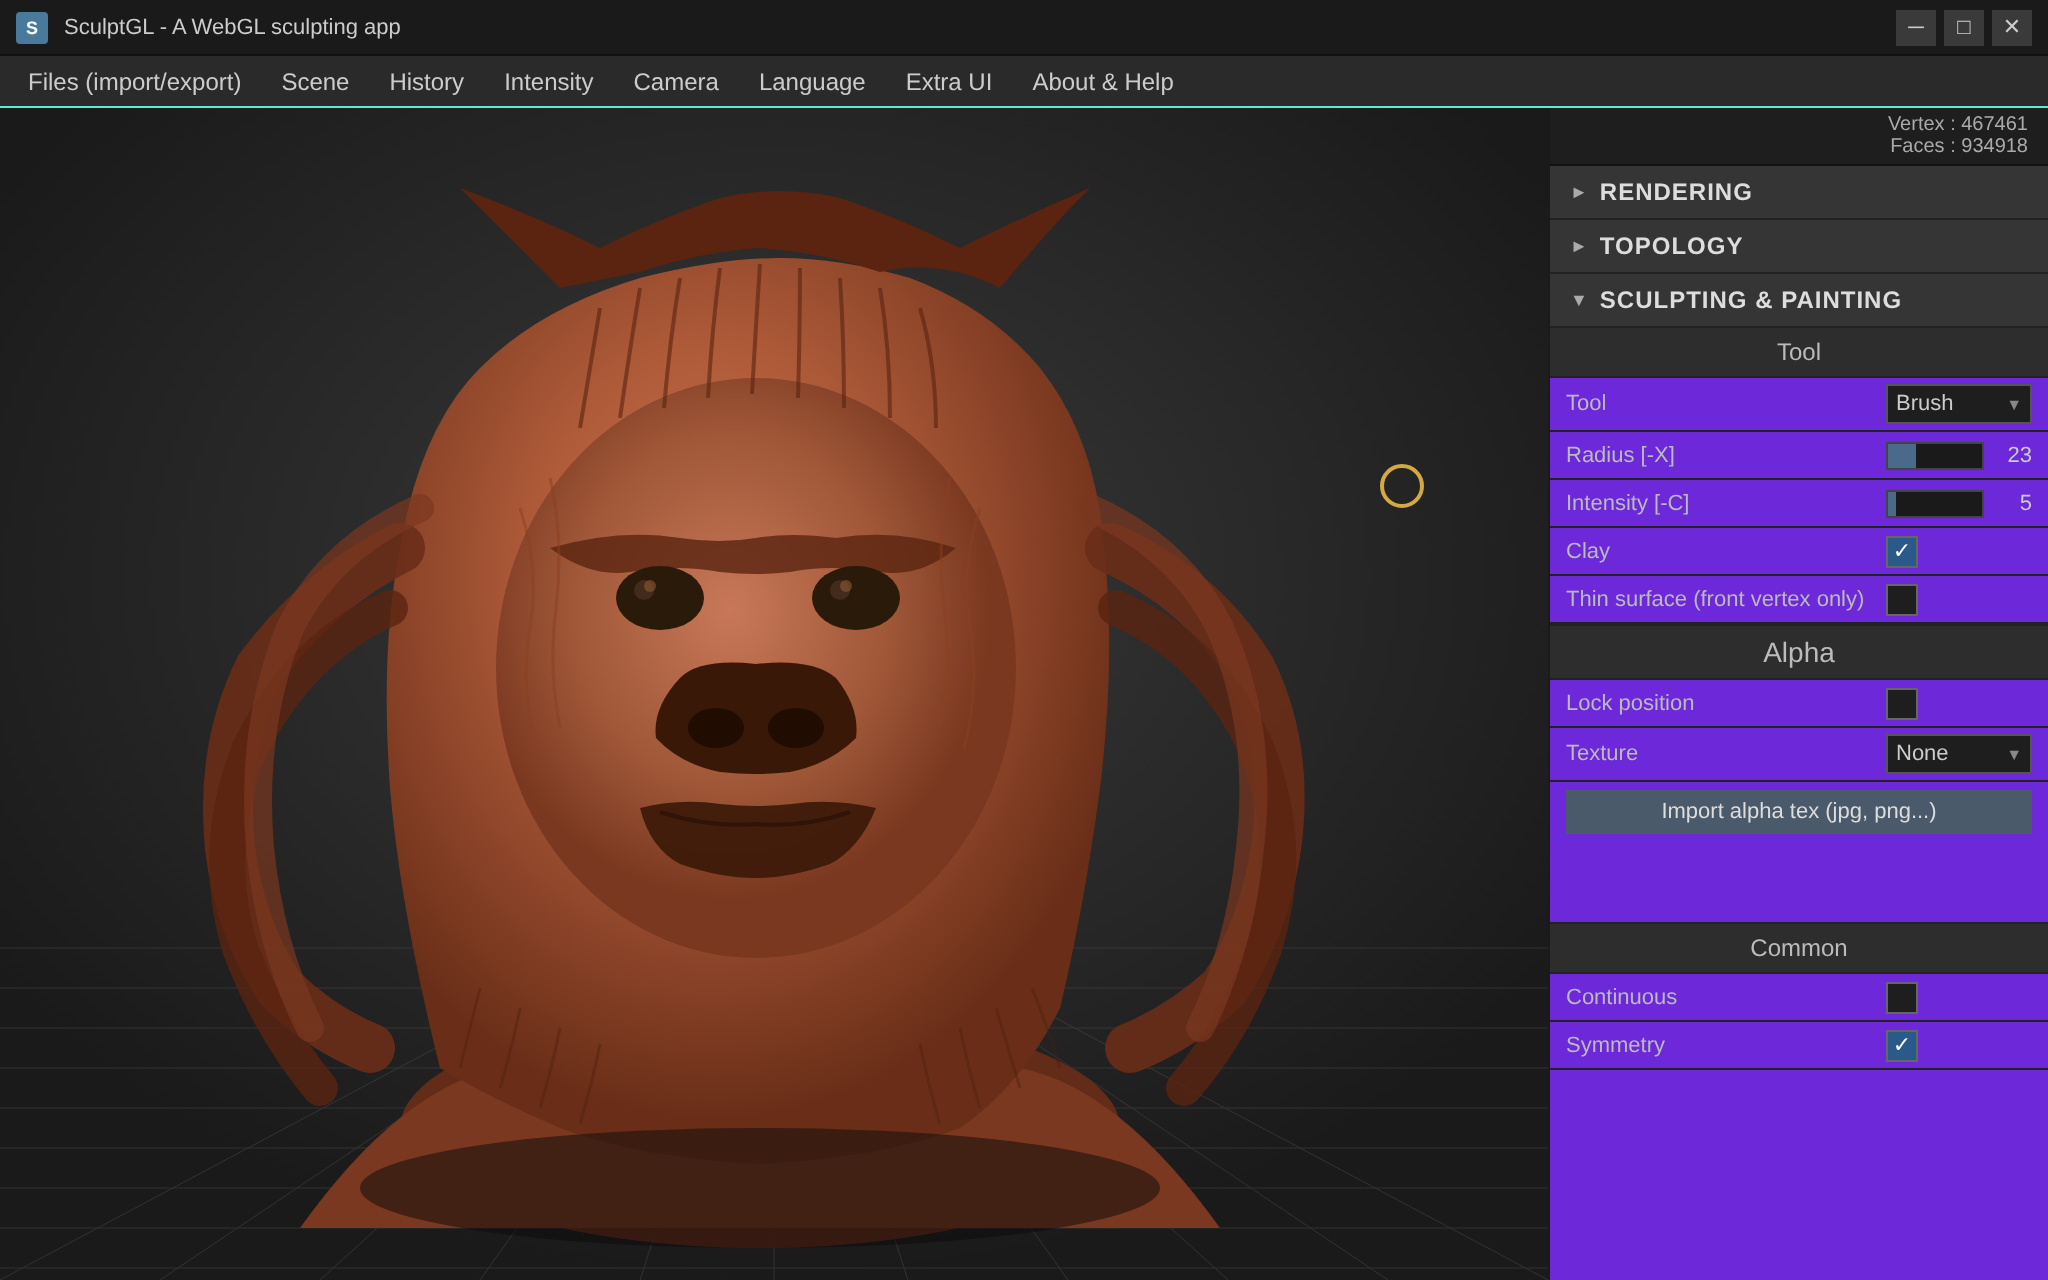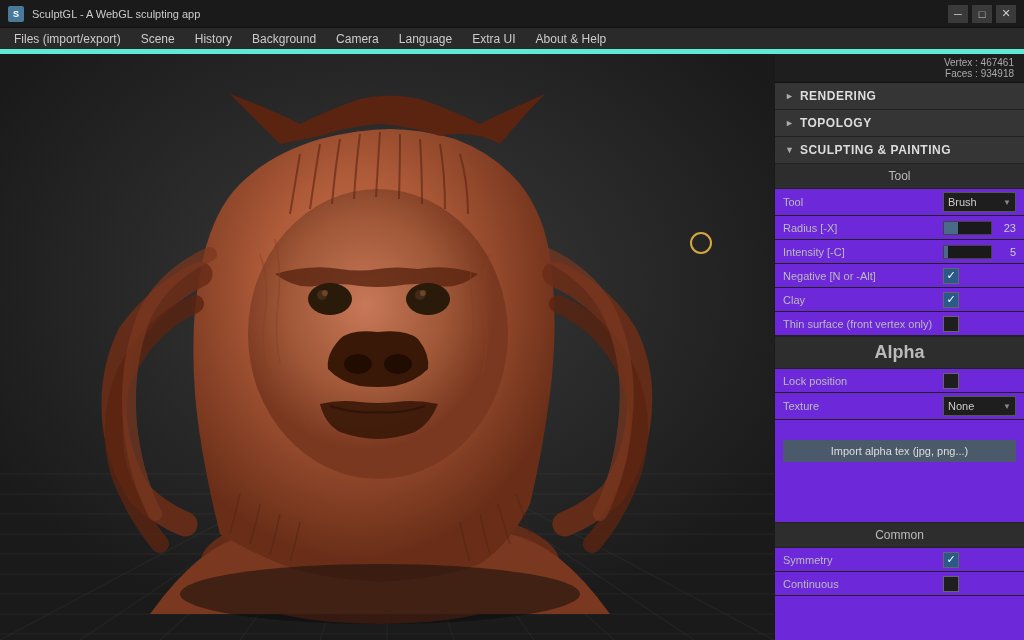--- a/index.html
+++ b/index.html
@@ -62,21 +62,21 @@
       justify-content: center;
     }
 
     
     #menubar {
       height: 26px;
       background: #2a2a2a;
       display: flex;
       align-items: center;
       padding: 0 4px;
-      border-bottom: 5px solid #5eead4;
+      border-bottom: 1px solid #5eead4;
     }
     .menu-item {
       padding: 4px 10px;
       cursor: pointer;
       font-size: 12px;
       color: #ccc;
       border-radius: 2px;
     }
 
     
@@ -245,31 +245,30 @@
     .prop-checkbox.checked:after {
       content: '✓';
       font-size: 11px;
       color: #fff;
     }
 
     
     .alpha-title {
       text-align: center;
       padding: 5px;
-      font-size: 18px;
+      font-size: 14px;
       color: #bbb;
       border-bottom: 1px solid #222;
       border-top: 1px solid #222;
       background: #2d2d2d;
-      font-weight: bold;
     }
 
     
     .import-btn {
-      margin: 20px 8px;
+      margin: 4px 8px;
       padding: 5px;
       background: #4a5a6a;
       border: none;
       color: #ddd;
       font-size: 11px;
       cursor: pointer;
       text-align: center;
       width: calc(100% - 16px);
     }
 
@@ -303,21 +302,21 @@
     <button class="title-btn">─</button>
     <button class="title-btn">□</button>
     <button class="title-btn close">✕</button>
   </div>
 </div>
 
 <div id="menubar">
   <span class="menu-item">Files (import/export)</span>
   <span class="menu-item">Scene</span>
   <span class="menu-item">History</span>
-  <span class="menu-item">Background</span>
+  <span class="menu-item">Intensity</span>
   <span class="menu-item">Camera</span>
   <span class="menu-item">Language</span>
   <span class="menu-item">Extra UI</span>
   <span class="menu-item">About &amp; Help</span>
 </div>
 
 <div id="main">
 
   <div id="viewport">
 
@@ -495,26 +494,20 @@
         <div class="prop-value">
           <div class="prop-slider-container">
             <div class="prop-slider">
               <div class="prop-slider-fill" style="width:8%"></div>
             </div>
             <span class="prop-slider-num">5</span>
           </div>
         </div>
       </div>
 
-      <div class="prop-row">
-        <span class="prop-label">Negative [N or -Alt]</span>
-        <div class="prop-value">
-          <div class="prop-checkbox checked"></div>
-        </div>
-      </div>
 
       <div class="prop-row">
         <span class="prop-label">Clay</span>
         <div class="prop-value">
           <div class="prop-checkbox checked"></div>
         </div>
       </div>
 
 
       <div class="prop-row">
@@ -547,28 +540,28 @@
       </div>
 
       
       <button class="import-btn">Import alpha tex (jpg, png...)</button>
     </div>
 
     <div>
       <div class="common-title">Common</div>
 
       <div class="prop-row">
+        <span class="prop-label">Continuous</span>
+        <div class="prop-value">
+          <div class="prop-checkbox"></div>
+        </div>
+      </div>
+
+      <div class="prop-row">
         <span class="prop-label">Symmetry</span>
         <div class="prop-value">
           <div class="prop-checkbox checked"></div>
-        </div>
-      </div>
-
-      <div class="prop-row">
-        <span class="prop-label">Continuous</span>
-        <div class="prop-value">
-          <div class="prop-checkbox"></div>
         </div>
       </div>
     </div>
 
   </div>
 </div>
 
 </body></html>

